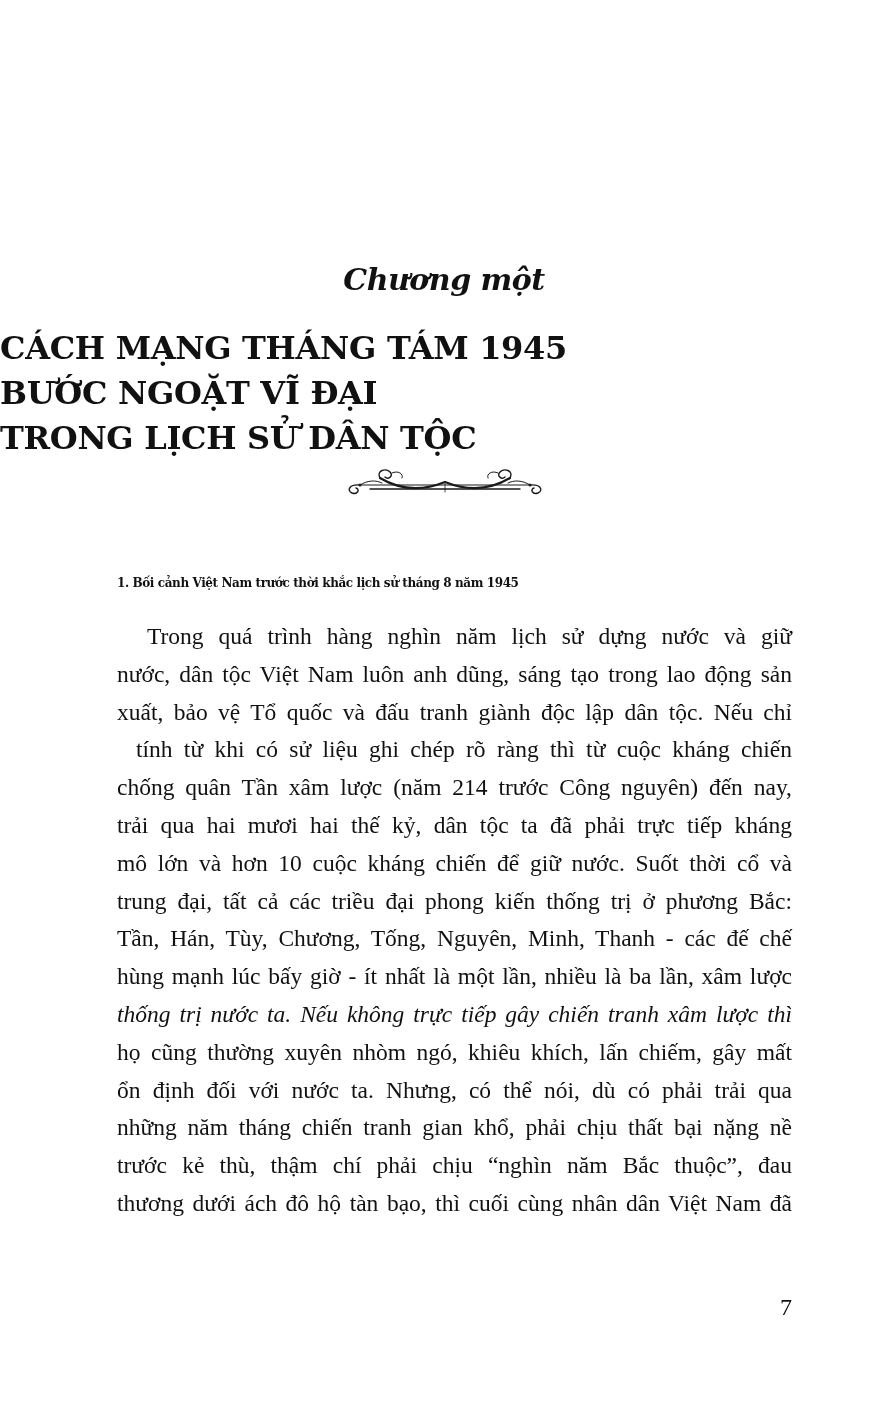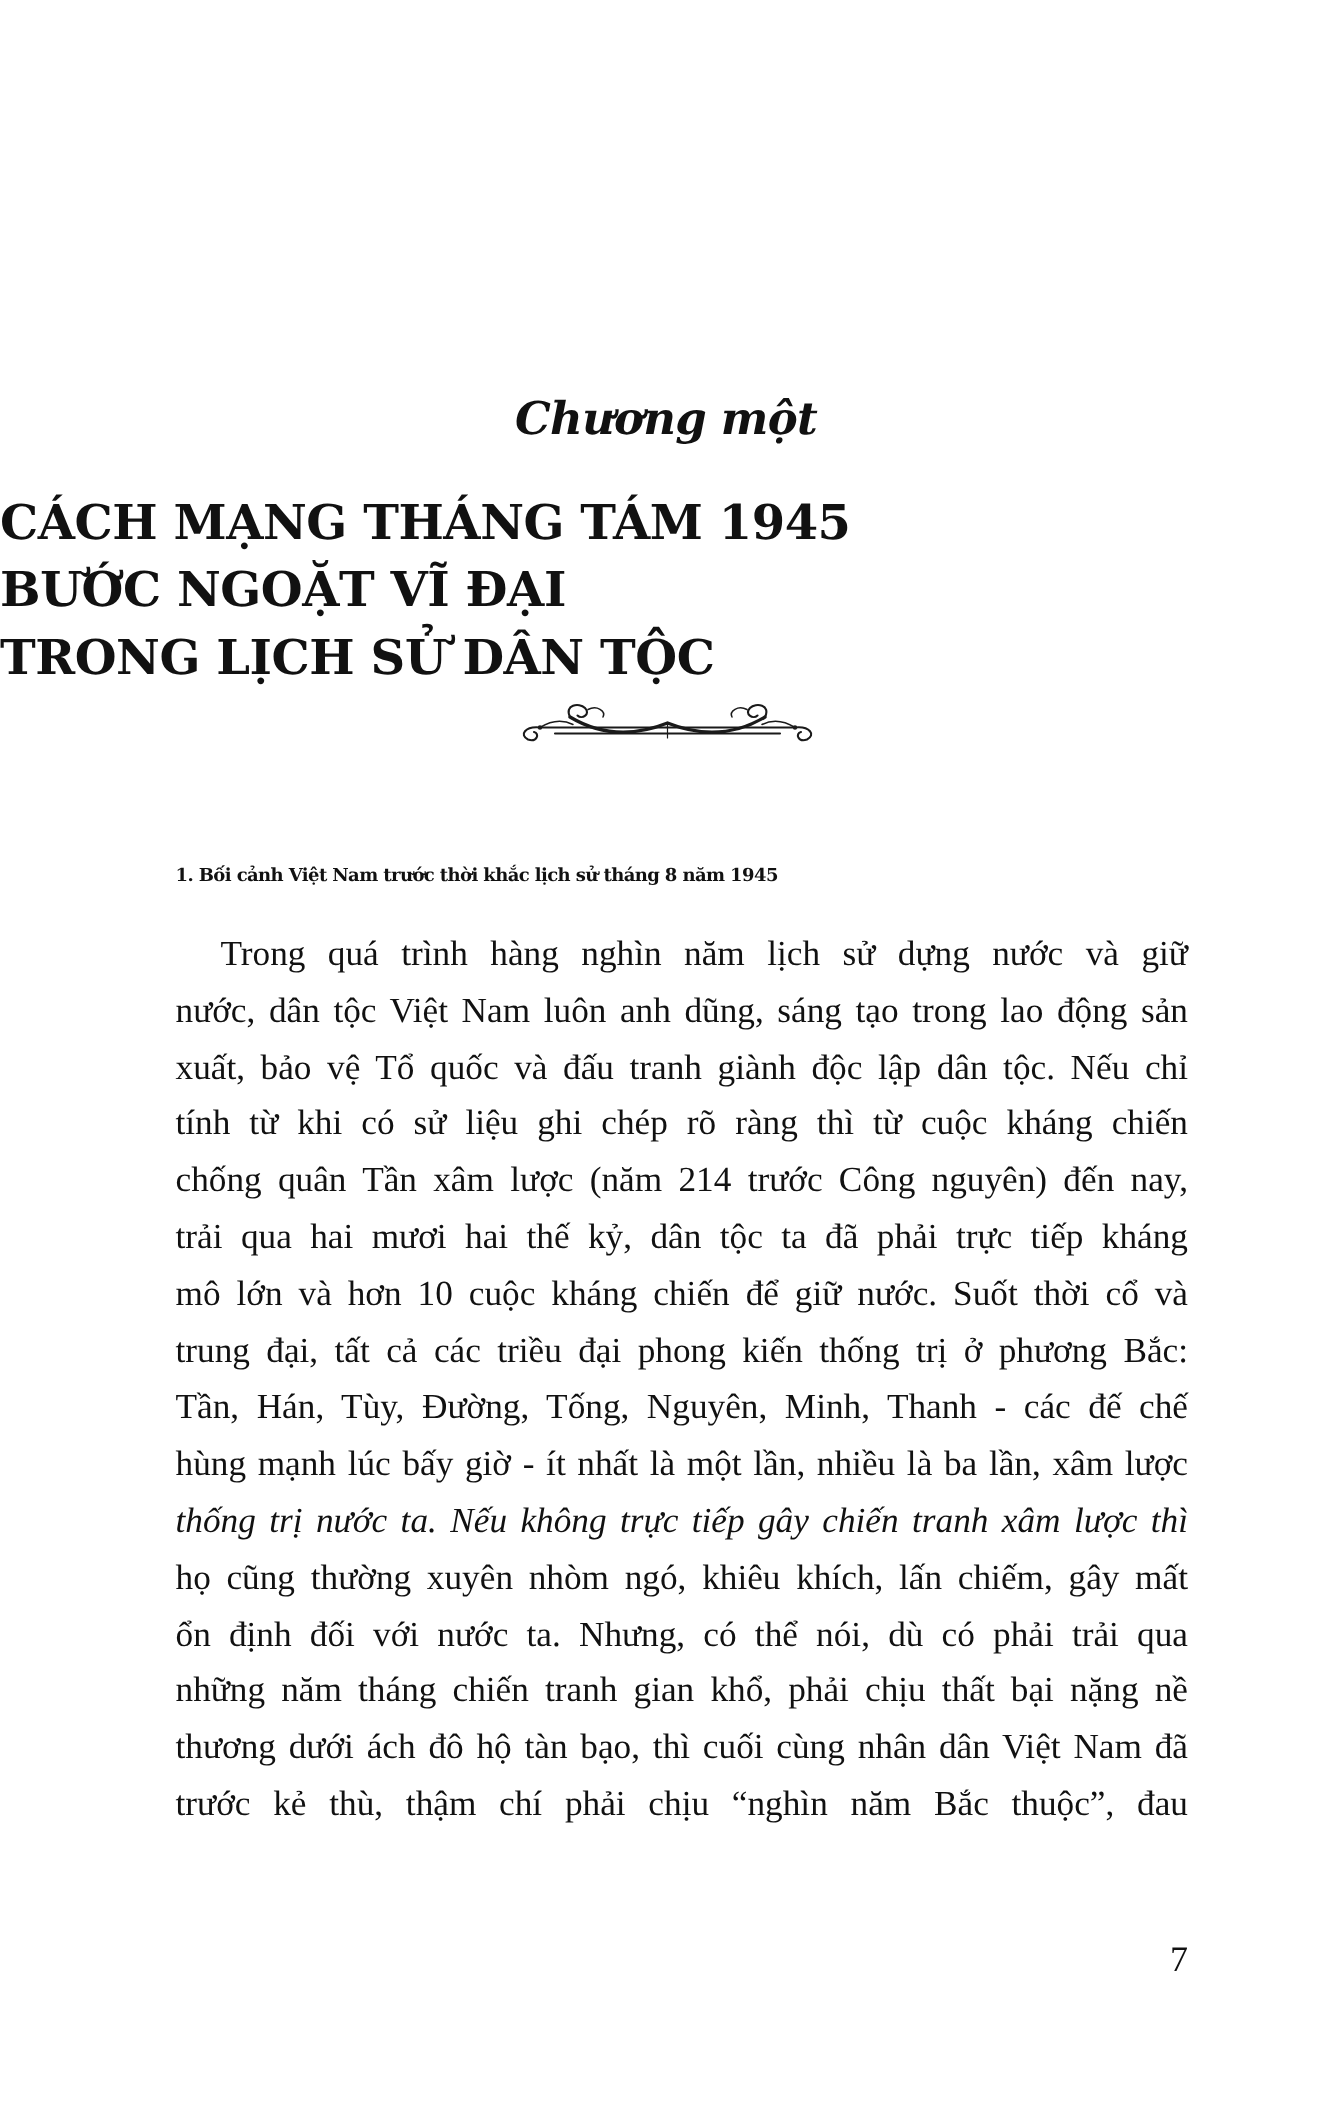--- a/index.html
+++ b/index.html
@@ -72,29 +72,29 @@
     <circle cx="20" cy="17" r="1.5" fill="#1a1a1a"></circle>
     <circle cx="190" cy="17" r="1.5" fill="#1a1a1a"></circle>
   </svg>
 
   <div class="section-heading">1. Bối cảnh Việt Nam trước thời khắc lịch sử tháng 8 năm 1945</div>
 
   <div class="body-text">
     <span class="line first" style="white-space: normal;">Trong quá trình hàng nghìn năm lịch sử dựng nước và giữ</span>
     <span class="line" style="white-space: normal;">nước, dân tộc Việt Nam luôn anh dũng, sáng tạo trong lao động sản</span>
     <span class="line" style="white-space: normal;">xuất, bảo vệ Tổ quốc và đấu tranh giành độc lập dân tộc. Nếu chỉ</span>
-    <span class="line" style="white-space: normal;">tính từ khi có sử liệu ghi chép rõ ràng thì từ cuộc kháng chiến</span>
+    <span class="line" style="white-space: normal; margin-left: 19px;">tính từ khi có sử liệu ghi chép rõ ràng thì từ cuộc kháng chiến</span>
     <span class="line" style="white-space: normal;">chống quân Tần xâm lược (năm 214 trước Công nguyên) đến nay,</span>
     <span class="line" style="white-space: normal;">trải qua hai mươi hai thế kỷ, dân tộc ta đã phải trực tiếp kháng</span>
     <span class="line" style="white-space: normal;">mô lớn và hơn 10 cuộc kháng chiến để giữ nước. Suốt thời cổ và</span>
     <span class="line" style="white-space: normal;">trung đại, tất cả các triều đại phong kiến thống trị ở phương Bắc:</span>
-    <span class="line" style="white-space: normal;">Tần, Hán, Tùy, Đường, Tống, Nguyên, Minh, Thanh - các đế chế</span>
+    <span class="line" style="white-space: normal;">Tần, Hán, Tùy, Chương, Tống, Nguyên, Minh, Thanh - các đế chế</span>
     <span class="line" style="white-space: normal;">hùng mạnh lúc bấy giờ - ít nhất là một lần, nhiều là ba lần, xâm lược</span>
     <span class="line" style="white-space: normal; font-style: italic;">thống trị nước ta. Nếu không trực tiếp gây chiến tranh xâm lược thì</span>
     <span class="line" style="white-space: normal;">họ cũng thường xuyên nhòm ngó, khiêu khích, lấn chiếm, gây mất</span>
     <span class="line" style="white-space: normal;">ổn định đối với nước ta. Nhưng, có thể nói, dù có phải trải qua</span>
     <span class="line" style="white-space: normal;">những năm tháng chiến tranh gian khổ, phải chịu thất bại nặng nề</span>
+    <span class="line" style="white-space: normal;">trước kẻ thù, thậm chí phải chịu “nghìn năm Bắc thuộc”, đau</span>
     <span class="line last" style="white-space: normal;">thương dưới ách đô hộ tàn bạo, thì cuối cùng nhân dân Việt Nam đã</span>
-    <span class="line" style="white-space: normal;">trước kẻ thù, thậm chí phải chịu “nghìn năm Bắc thuộc”, đau</span>
   </div>
 
   <div class="page-number">7</div>
 </div>
 
 </body></html>

